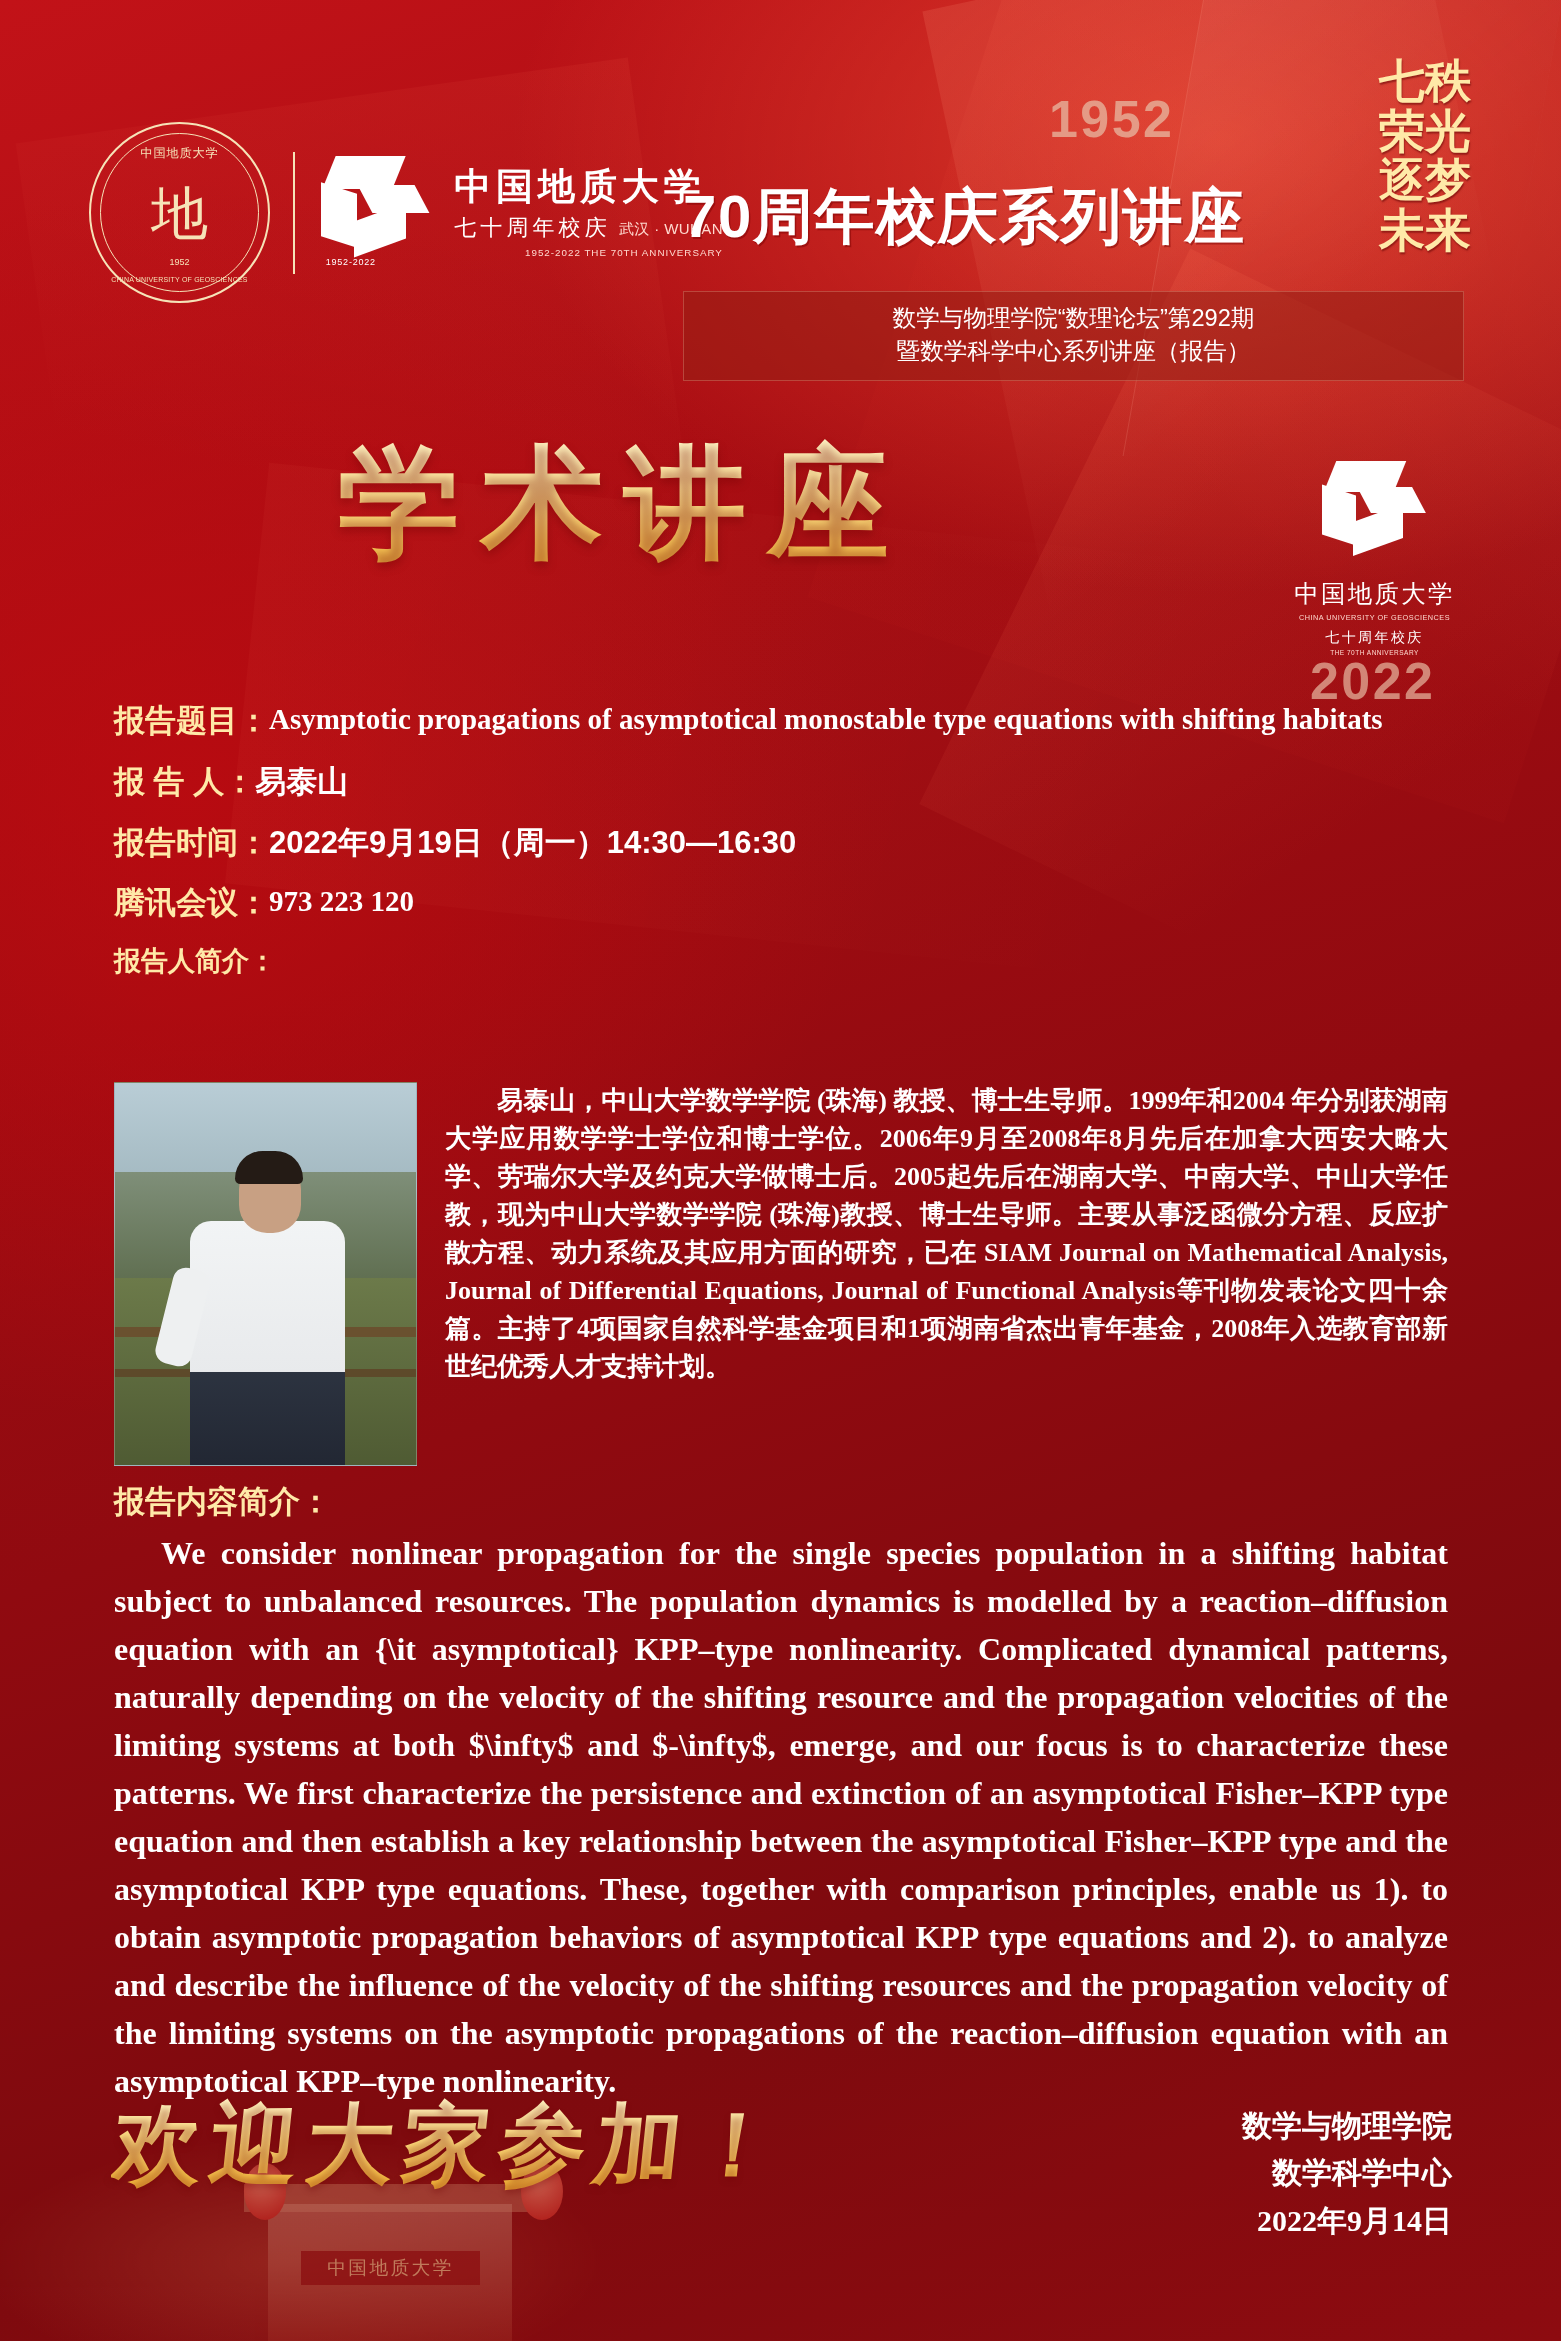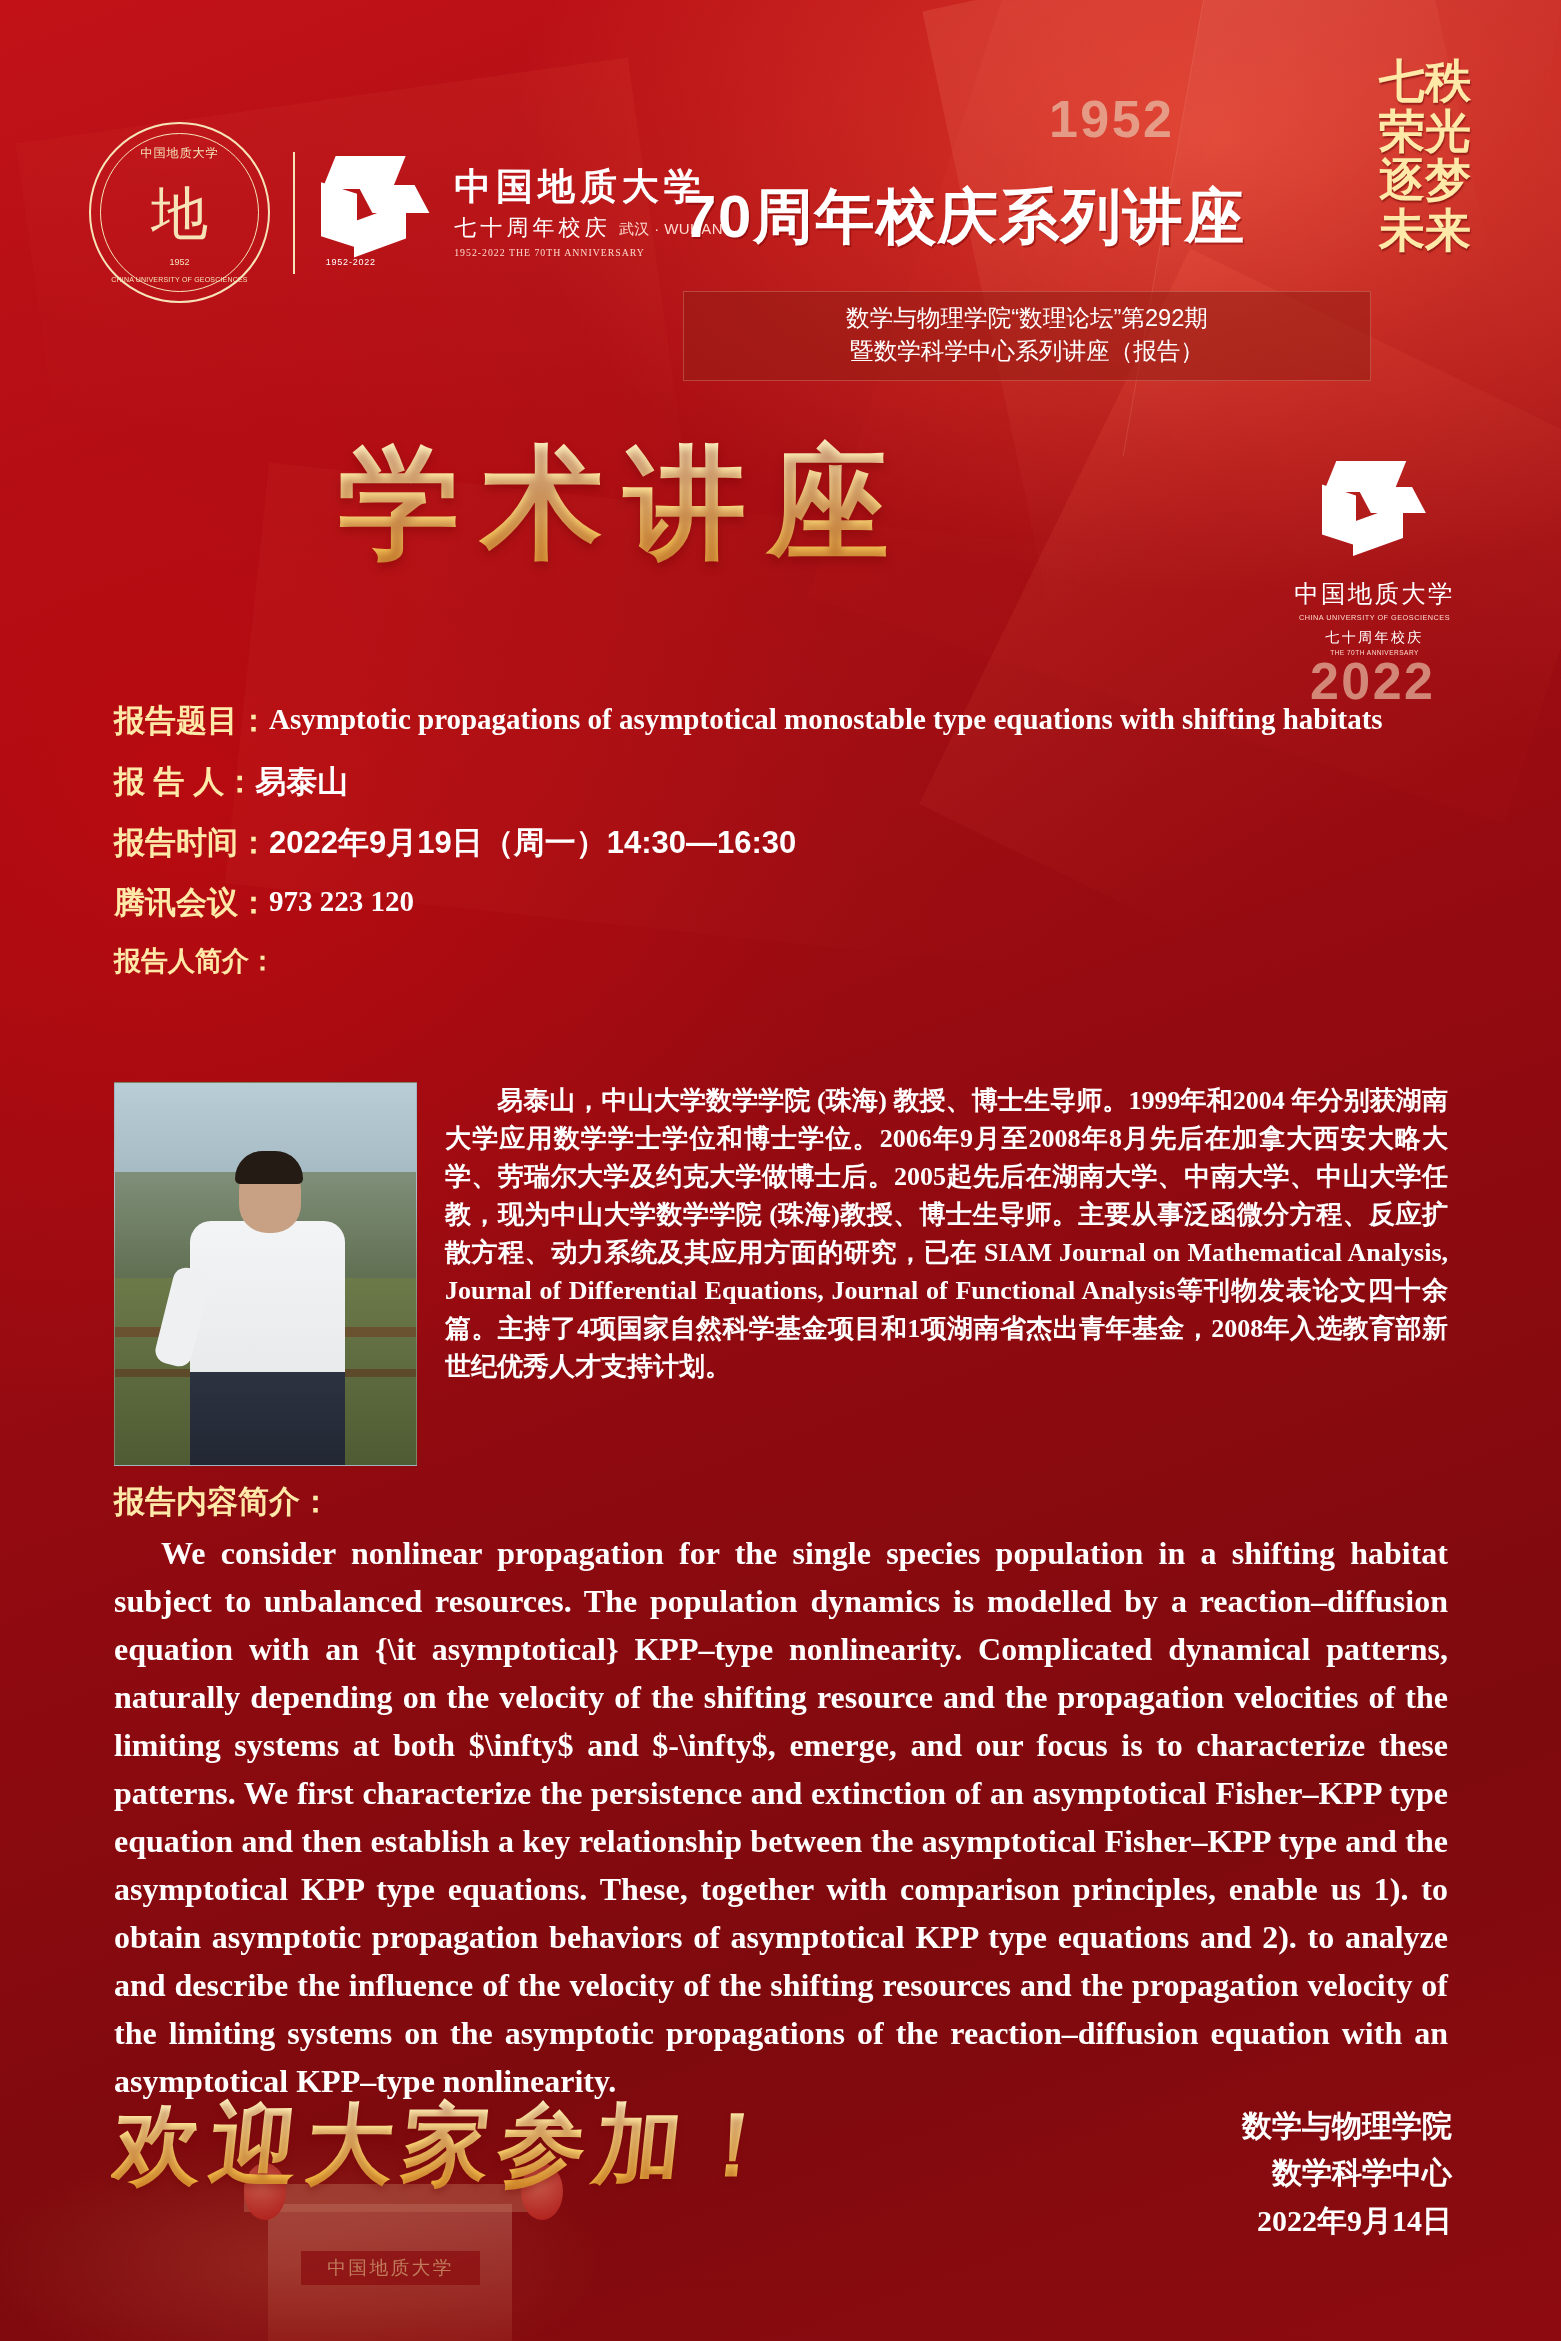--- a/index.html
+++ b/index.html
@@ -174,21 +174,22 @@
     font-size: 15px;
     letter-spacing: 0.4px;
     padding-bottom: 3.3px;
     font-family: "Liberation Sans", sans-serif;
   }
   .univ-en {
     color: #ffd9cf;
     font-size: 9.8px;
     letter-spacing: 1px;
     margin-top: 4.1px;
-    font-family: Liberation Serif, serif;
+    font-family: Liberation Sans, sans-serif;
+    text-align: right;
   }
 
   .banner-70 {
     position: absolute;
     top: 177px;
     left: 683px;
     font-family: "Liberation Sans", sans-serif;
     font-weight: bold;
     font-size: 60px;
     color: #ffffff;
@@ -230,21 +231,21 @@
     line-height: 1.08;
     font-family: "Liberation Serif", serif;
     font-weight: bold;
     text-shadow: 0.8px 1.6px 1.6px rgba(90,0,0,0.5);
   }
 
   .subbanner {
     position: absolute;
     top: 291px;
     left: 683px;
-    width: 688px;
+    width: 781px;
     background: rgba(150,30,20,0.55);
     border: 0.8px solid rgba(255,210,180,0.25);
     padding: 9.8px 14.6px 11.4px 14.6px;
     box-sizing: border-box;
     text-align: center;
     color: #ffffff;
     font-size: 23.6px;
     line-height: 1.42;
     font-family: "Liberation Sans", sans-serif;
   }

